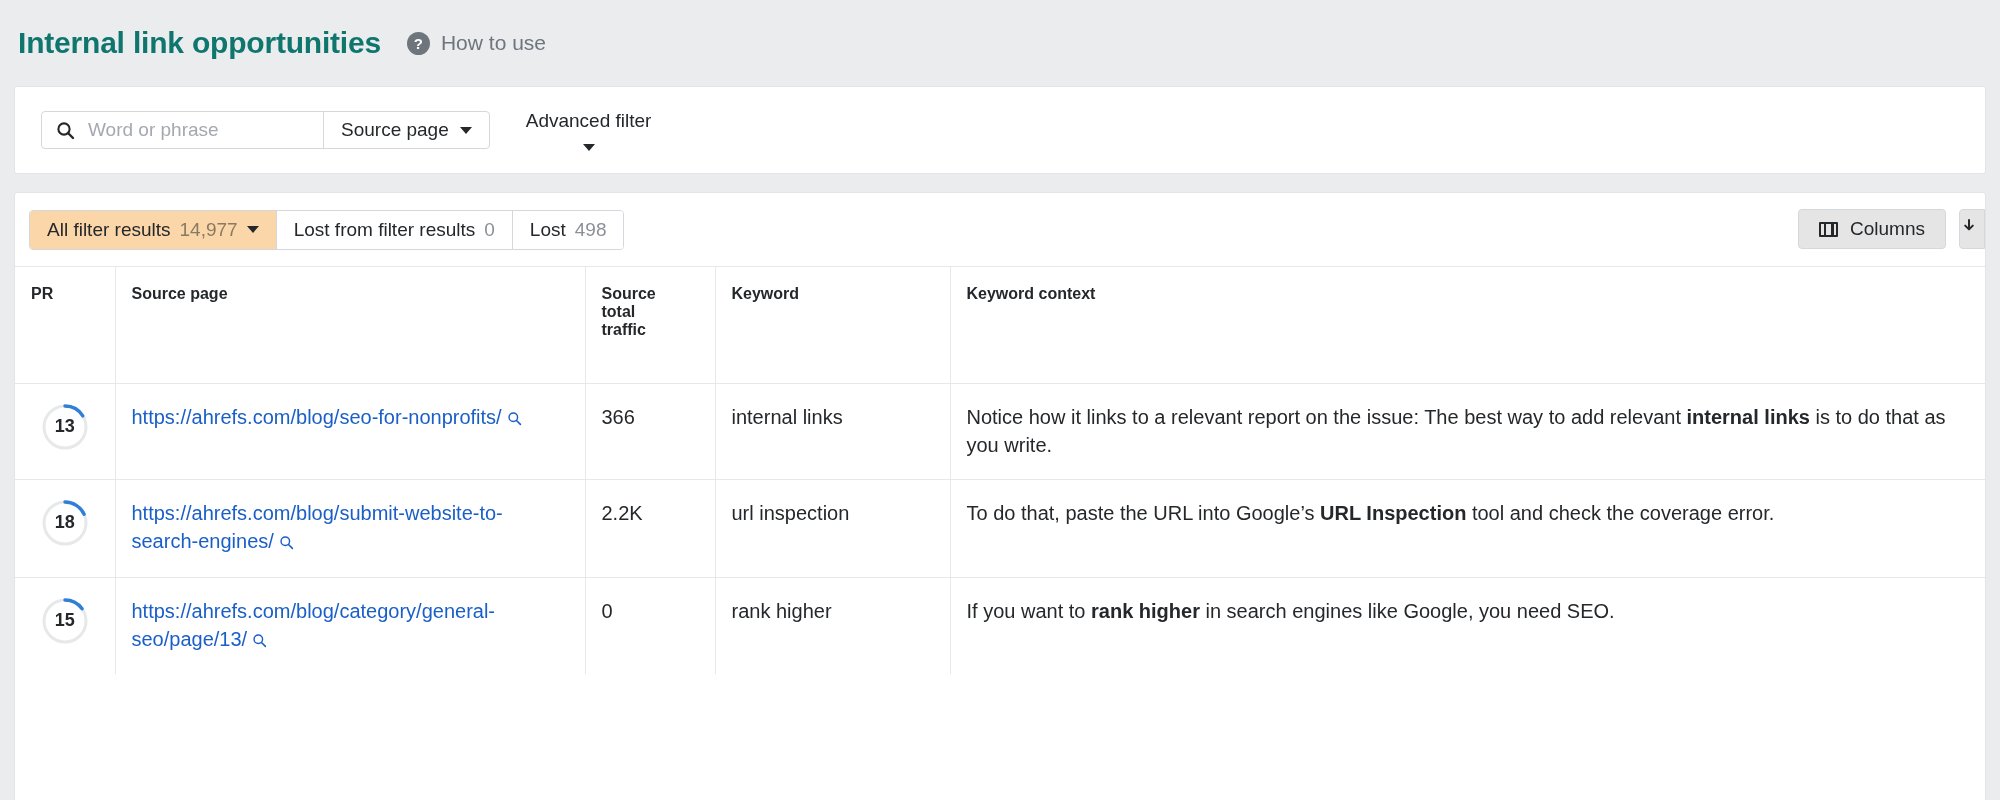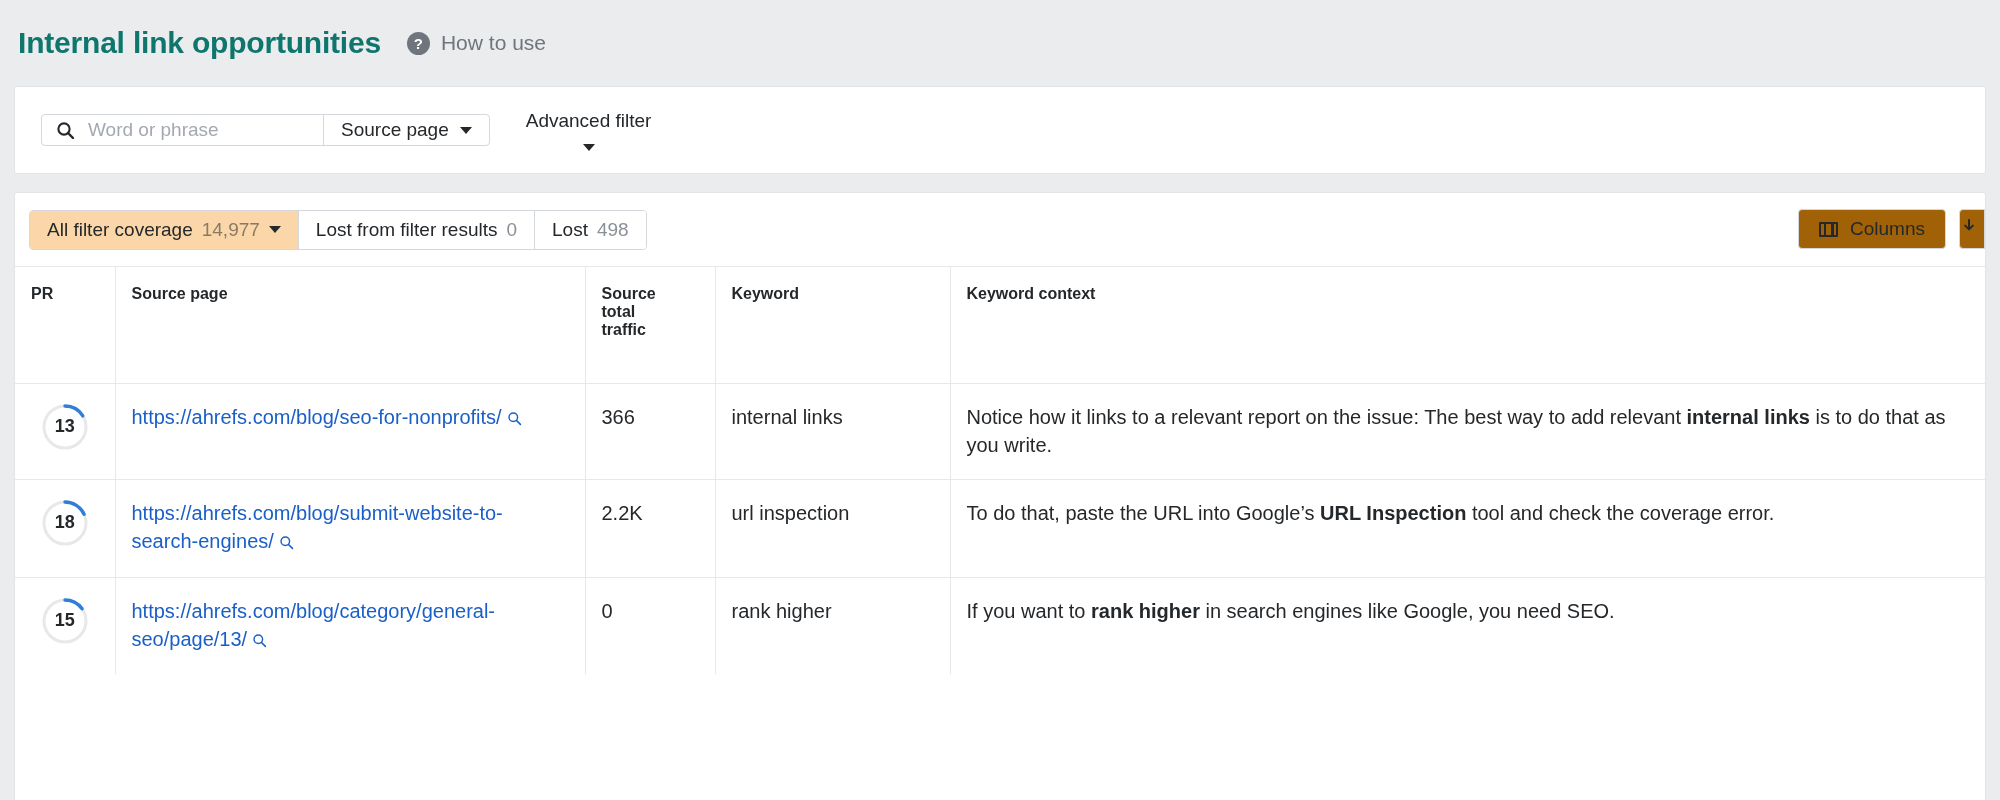--- a/index.html
+++ b/index.html
@@ -61,21 +61,21 @@
     height: 88px;
     display: flex;
     align-items: center;
     padding: 0 26px;
   }
 
   
   .search-combo {
     display: flex;
     align-items: stretch;
-    height: 32px;
+    height: 38px;
     border: 1px solid #d4d7dc;
     border-radius: 4px;
     overflow: hidden;
     background: #fff;
   }
   .search-field {
     display: flex;
     align-items: center;
     gap: 11px;
     width: 281px;
@@ -169,21 +169,21 @@
     padding-right: 0;
   }
   .tool-btn {
     display: flex;
     align-items: center;
     gap: 12px;
     height: 40px;
     padding: 0 20px;
     border: 1px solid #d4d7dc;
     border-radius: 4px;
-    background: #a16207;
+    background: #e5e5e5;
     font-size: 19px;
     color: #25282b;
     cursor: pointer;
     white-space: nowrap;
   }
   .tool-btn.clipped {
     width: 26px;
     padding: 0;
     overflow: hidden;
     border-radius: 4px 0 0 4px;
@@ -298,21 +298,21 @@
     <span>Advanced filter</span>
     <span class="caret"></span>
   </div>
 </div>
 
 <div class="panel table-panel">
 
   <div class="toolbar">
     <div class="tabs">
       <div class="tab active">
-        <span>All filter coverage</span>
+        <span>All filter results</span>
         <span class="count">14,977</span>
         <span class="caret"></span>
       </div>
       <div class="tab">
         <span>Lost from filter results</span>
         <span class="count">0</span>
       </div>
       <div class="tab">
         <span>Lost</span>
         <span class="count">498</span>

